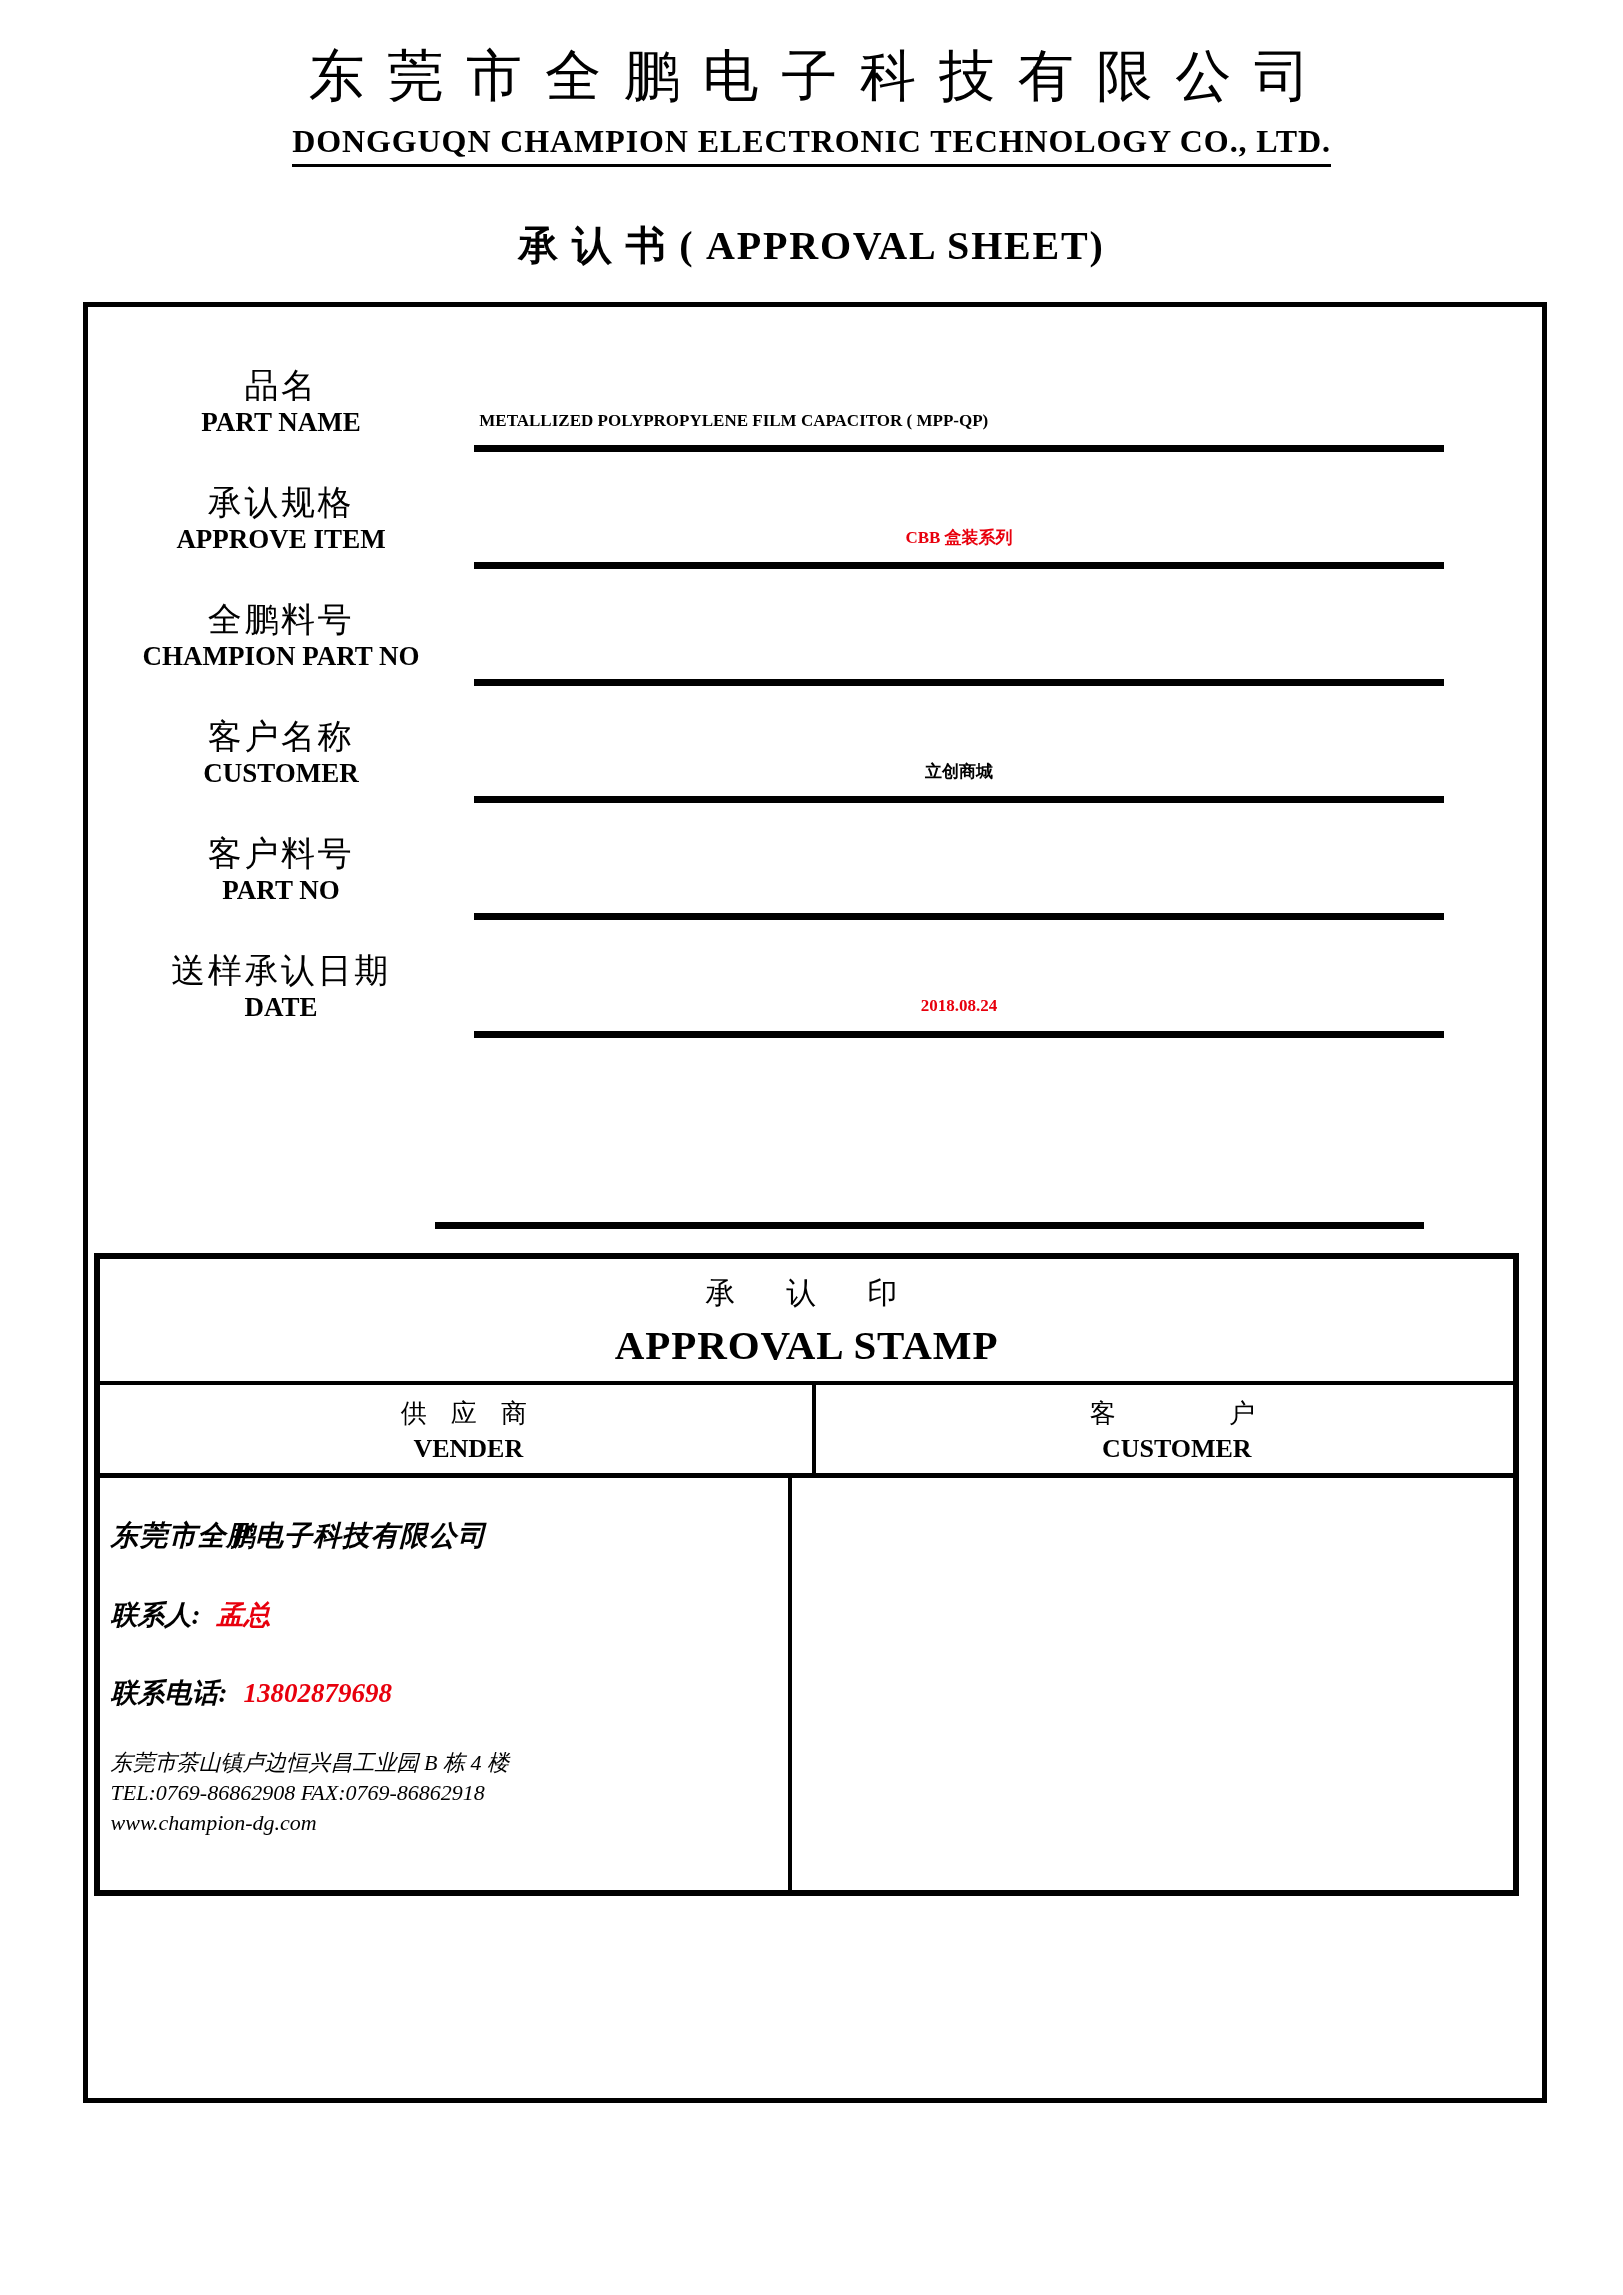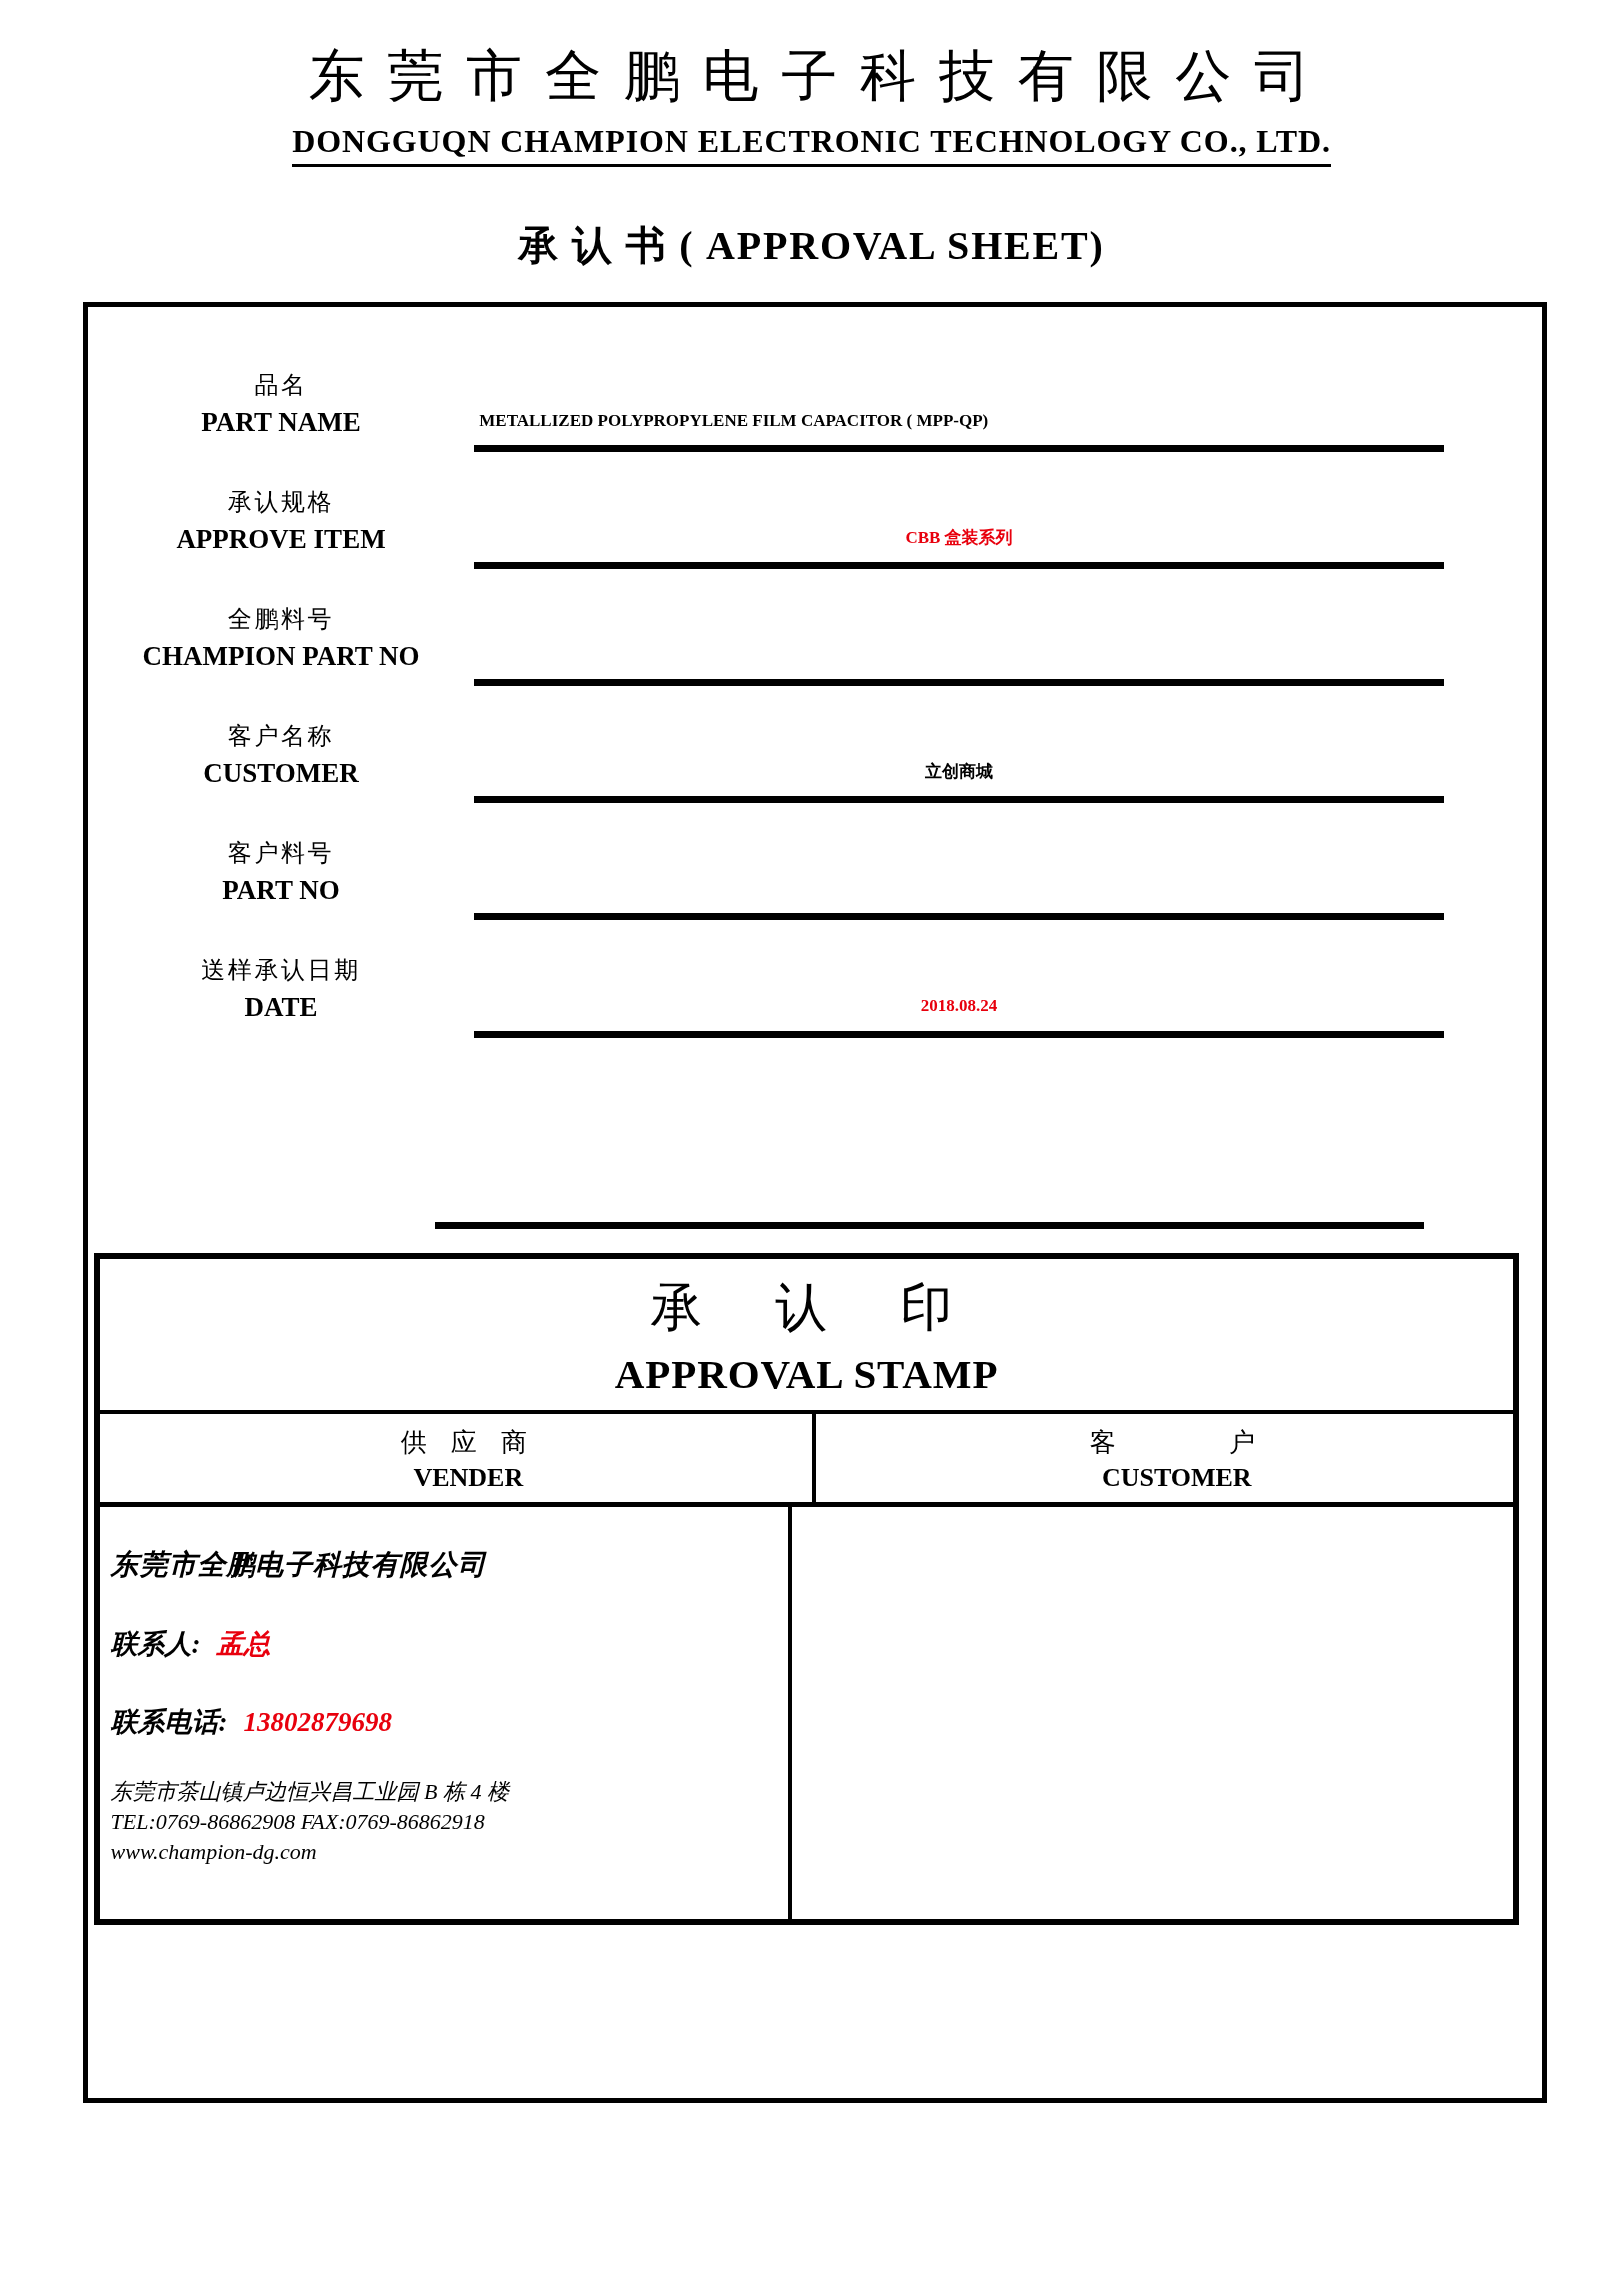--- a/index.html
+++ b/index.html
@@ -52,21 +52,21 @@
     display:flex;
     align-items:flex-end;
     margin-bottom:33px;
     padding-right:98px;
   }
   .f-label {
     width:386px;
     text-align:center;
     padding-bottom:12.3px;
   }
-  .f-label-cn { font-size:24px; letter-spacing:2.6px; line-height:35px; }
+  .f-label-cn { font-size:34px; letter-spacing:2.6px; line-height:35px; }
   .f-label-en { font-size:27px; font-weight:bold; line-height:35px; margin-top:1.8px; }
   .f-value-wrap { flex:1; }
   .f-value {
     font-size:17px;
     font-weight:bold;
     text-align:center;
     line-height:42px;
     min-height:42px;
     padding-bottom:3.5px;
     white-space:nowrap;
@@ -84,21 +84,21 @@
   .stamp-box {
     margin:24.5px 0 0 6.1px;
     width:1425px;
     border:6.1px solid #000;
   }
   .stamp-title {
     text-align:center;
     padding:14px 0 12.3px;
     border-bottom:4.4px solid #000;
   }
-  .stamp-title-cn { font-size:52px; letter-spacing:10.5px; }
+  .stamp-title-cn { font-size:30px; letter-spacing:10.5px; }
   .stamp-title-en { font-size:41px; font-weight:bold; margin-top:7px; letter-spacing:0.9px; }
   .stamp-head { display:flex; border-bottom:5.3px solid #000; }
   .stamp-head-cell { padding:10.5px 0 8.8px; text-align:center;margin-left:24px; }
   .stamp-head-cell.vendor { width:49%; border-right:4.4px solid #000; }
   .stamp-head-cell.customer { flex:1; }
   .head-cn { font-size:26px; letter-spacing:8.8px; }
   .head-en { font-size:26px; font-weight:bold; margin-top:3.5px; }
   .stamp-body { display:flex; height:412px;font-style:italic; }
   .stamp-body-left {
     width:49%;

